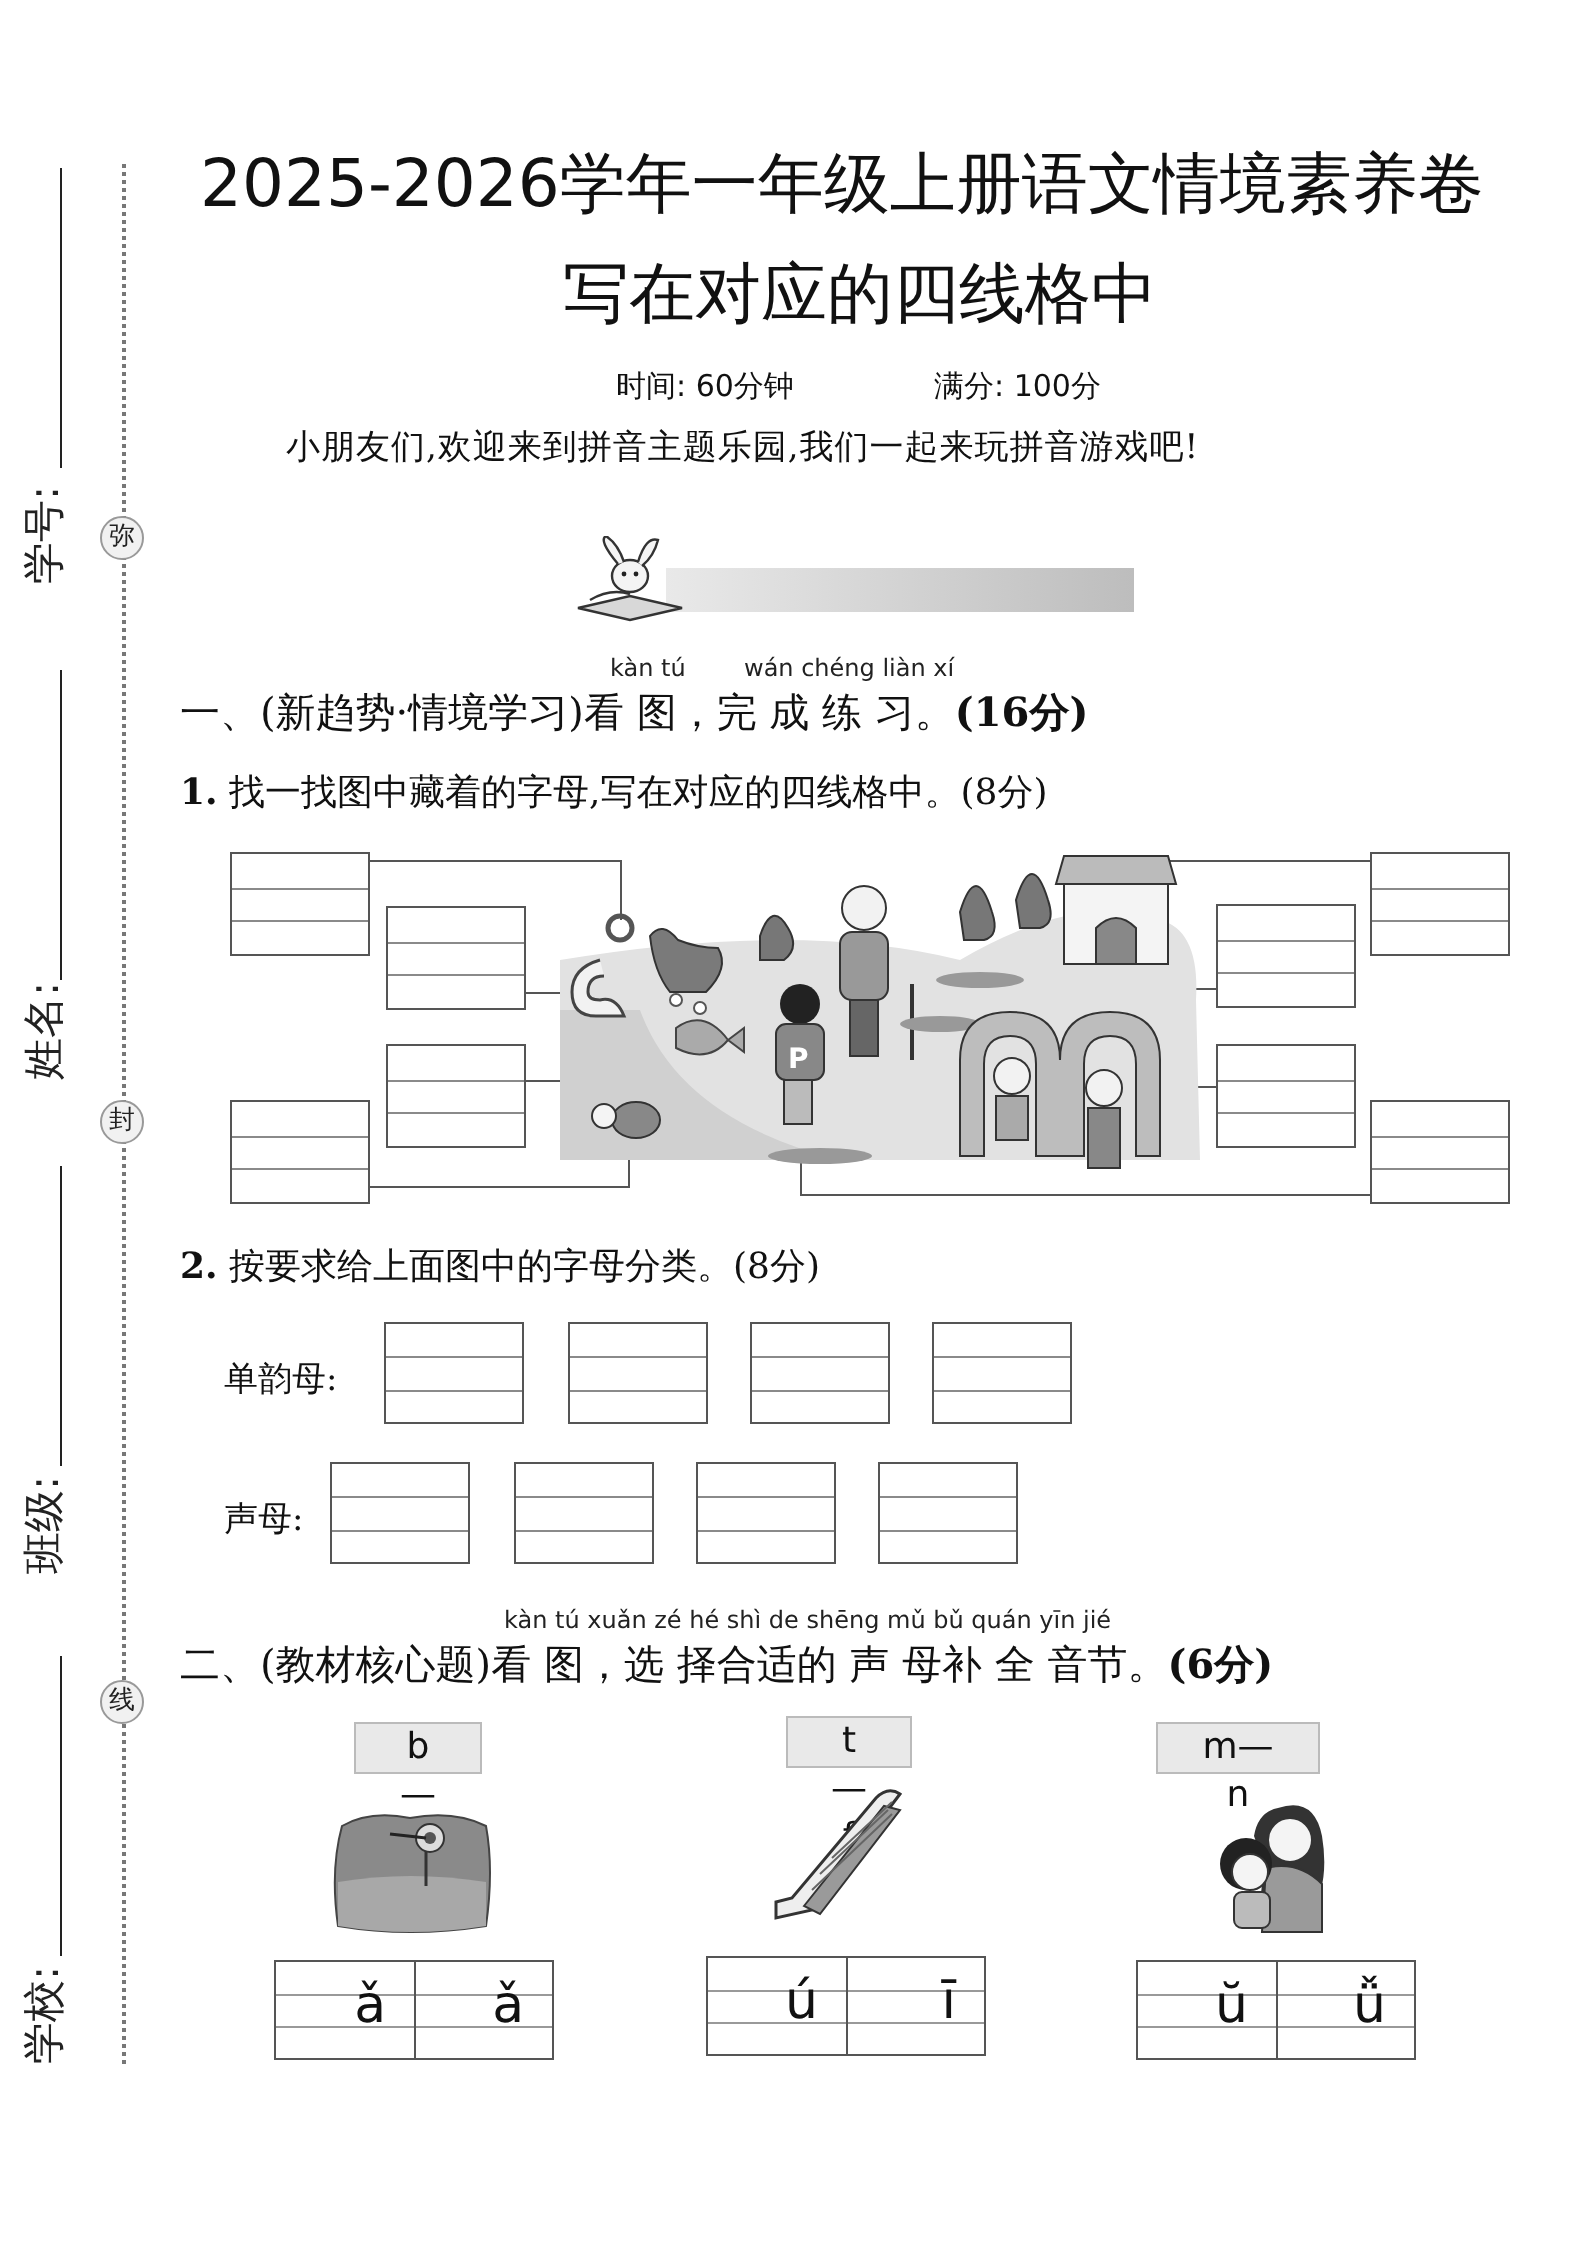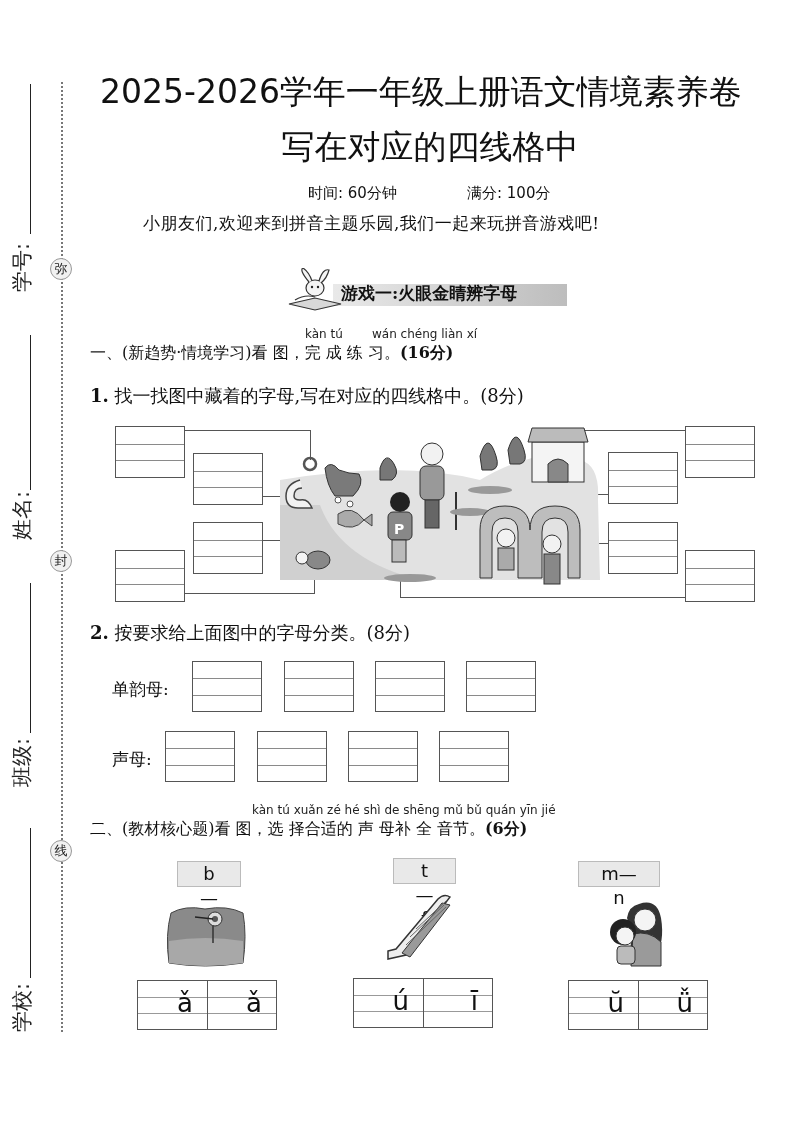--- a/index.html
+++ b/index.html
@@ -27,21 +27,21 @@
   
   .banner { position: absolute; left: 285px; top: 268px; width: 285px; height: 44px; }
   .banner .bar { position: absolute; left: 48px; top: 16px; width: 234px; height: 22px;
                  background: linear-gradient(to right, #e9e9e9, #bdbdbd); }
   .banner .text { position: absolute; left: 56px; top: 14px; font-family: "DejaVu Serif", serif; font-weight: bold;
                   font-size: 17px; color: #111; white-space: nowrap; }
   .banner .bunny { position: absolute; left: 0; top: 0; width: 60px; height: 44px; }
 
   
   .pinyin { position: absolute; font-size: 12px; color: #222; white-space: nowrap; }
-  .q-head { position: absolute; font-size: 16px; color: #111; white-space: nowrap; font-family: "DejaVu Serif", serif; }
+  .q-head { position: absolute; font-size: 20px; color: #111; white-space: nowrap; font-family: "DejaVu Serif", serif; }
   .q-head .bold { font-weight: bold; }
   .sub-q { position: absolute; left: 90px; font-size: 18px; font-family: "DejaVu Serif", serif; color: #111; white-space: nowrap; }
   .sub-q b { font-family: "DejaVu Serif", serif; }
 
   
   .grid4 { position: absolute; border: 1.5px solid #555; background: #fff; }
   .grid4 .r { position: absolute; left: 0; right: 0; border-top: 1px solid #8a8a8a; }
   .grid4 .r1 { top: 33.3%; }
   .grid4 .r2 { top: 66.6%; }
 
@@ -102,21 +102,20 @@
   <div class="bar"></div>
   <svg class="bunny" viewBox="0 0 60 44">
     <path d="M4 36 L30 30 L56 36 L30 42 Z" fill="#d8d8d8" stroke="#333" stroke-width="1.2"></path>
     <ellipse cx="30" cy="20" rx="9" ry="8" fill="#f4f4f4" stroke="#333" stroke-width="1.2"></ellipse>
     <path d="M24 14 Q14 2 18 0 Q24 4 27 13" fill="#f4f4f4" stroke="#333" stroke-width="1.2"></path>
     <path d="M34 13 Q38 0 44 2 Q42 10 36 15" fill="#f4f4f4" stroke="#333" stroke-width="1.2"></path>
     <circle cx="27" cy="19" r="1.2" fill="#222"></circle>
       <circle cx="33" cy="19" r="1.2" fill="#222"></circle>
     <path d="M10 32 Q20 26 30 29" fill="none" stroke="#333" stroke-width="1.2"></path>
   </svg>
-  <div class="text">游戏一:火眼金睛辨字母</div>
 </div>
 
 <div class="pinyin" style="left:305px;top:327px">kàn  tú</div>
 <div class="pinyin" style="left:372px;top:327px">wán chéng liàn  xí</div>
 <div class="q-head" style="left:90px;top:343px">
   <span>一、(新趋势·情境学习)</span><span>看 图，完  成  练 习。</span><span class="bold">(16分)</span>
 </div>
 
 <div class="sub-q" style="top:384px">
   <b>1.</b> <span>找一找图中藏着的字母,写在对应的四线格中。(8分)</span>

